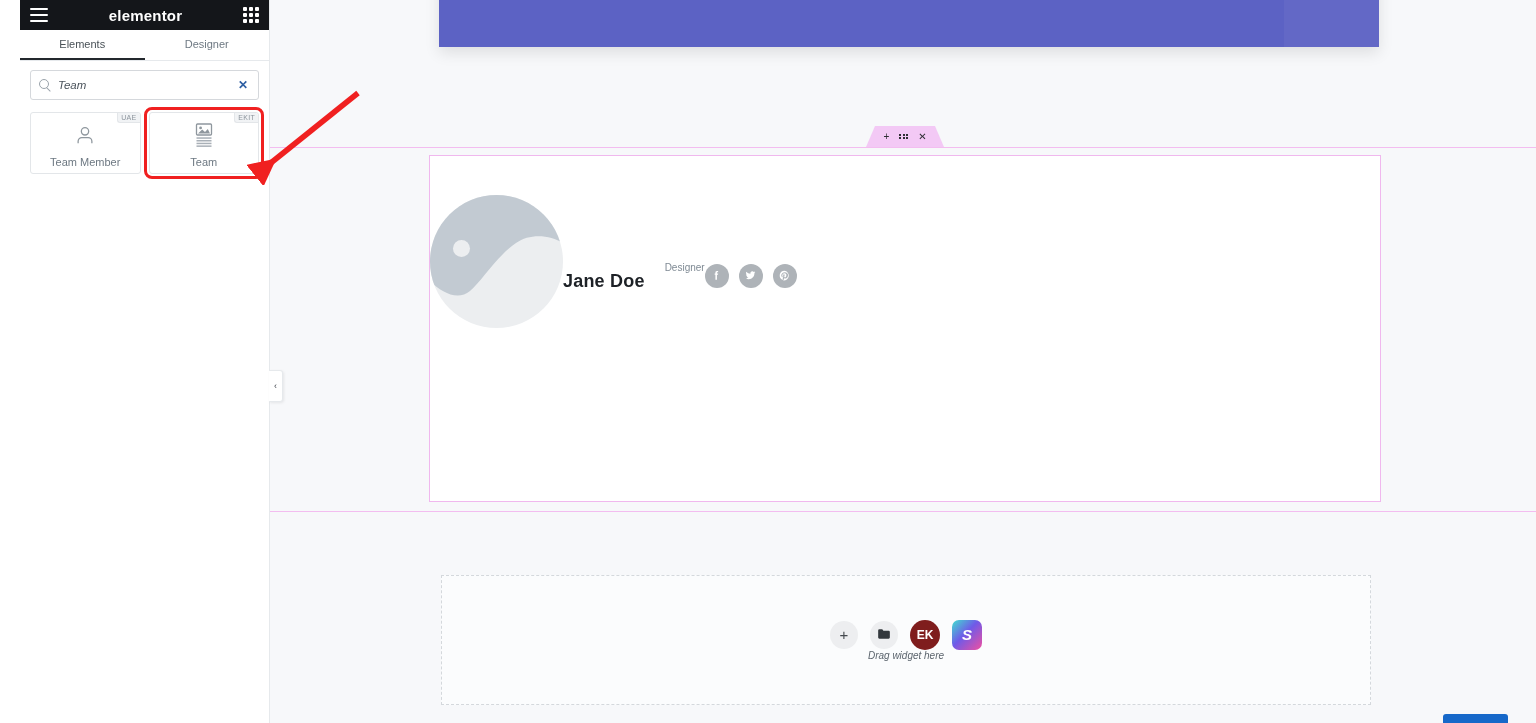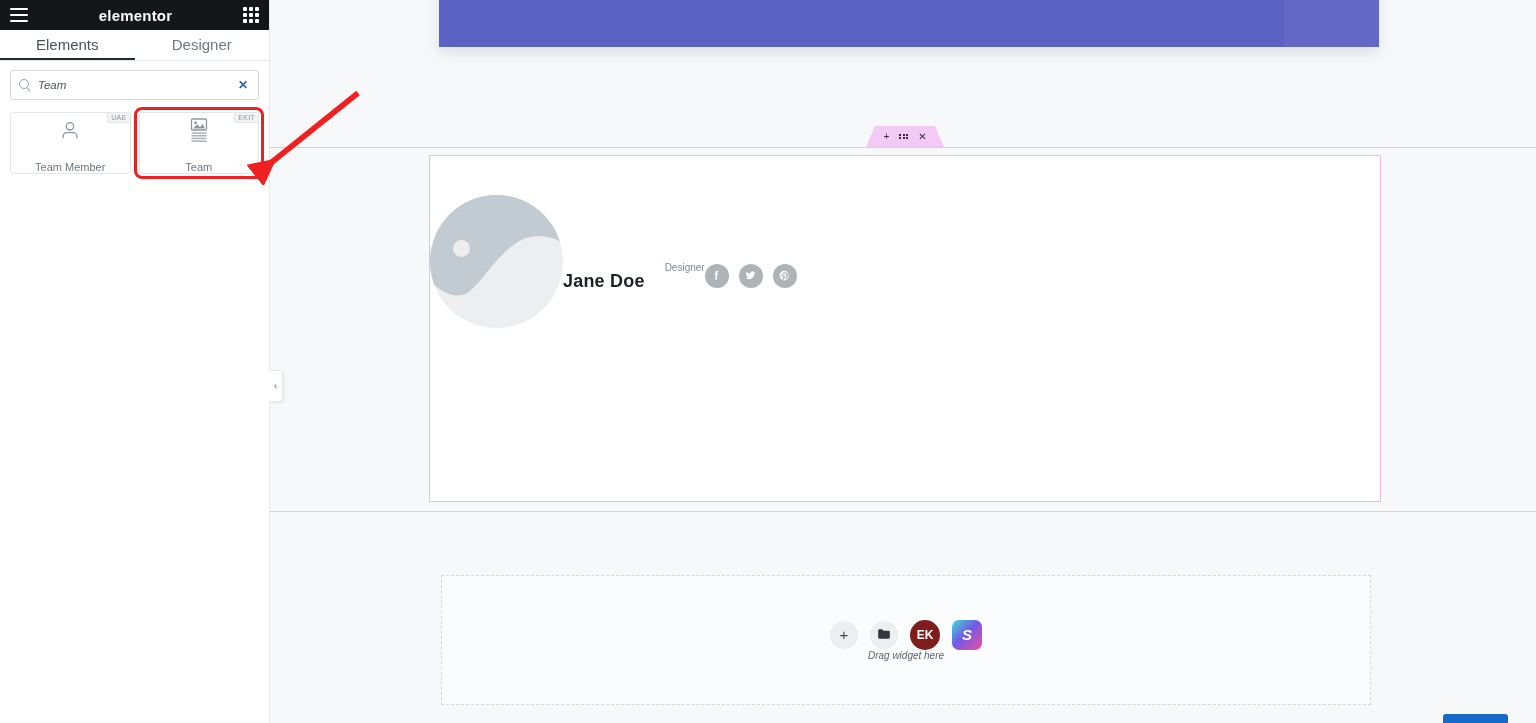--- a/index.html
+++ b/index.html
@@ -10,21 +10,21 @@
     background: #f7f8fa;
   }
   #app { position: relative; width: 1536px; height: 723px; display: flex; }
 
   
   #panel {
     width: 270px; height: 723px;
     background: #ffffff;
     border-right: 1px solid #e6e9ec;
     position: relative; z-index: 20;
-    display: flex; flex-direction: column;
+    display: flex; flex-direction: column; padding-left: 20px;
   }
   #panel-header {
     height: 30px; background: #14161a;
     display: flex; align-items: center; justify-content: space-between;
     padding: 0 10px; flex: 0 0 30px;
   }
   .hamburger { width: 18px; height: 14px; display: flex; flex-direction: column;
     justify-content: space-between; cursor: pointer; }
   .hamburger i { display: block; height: 2px; background: #fff; border-radius: 1px; }
   .brand {
@@ -35,21 +35,21 @@
     grid-template-columns: repeat(3,1fr); grid-template-rows: repeat(3,1fr);
     gap: 2px; cursor: pointer; }
   .apps-grid b { background: #fff; display: block; border-radius: 1px; }
 
   #panel-tabs {
     height: 31px; display: flex; border-bottom: 1px solid #e6e9ec; flex: 0 0 31px;
     background: #fff;
   }
   .ptab {
     flex: 1; display: flex; align-items: center; justify-content: center;
-    font-size: 15px; color: #6d7882; cursor: pointer;
+    font-size: 11px; color: #6d7882; cursor: pointer;
     border-bottom: 2px solid transparent; height: 100%;
   }
   .ptab.active { color: #495157; border-bottom: 2px solid #23282d; }
 
   #search-wrap { padding: 9px 10px 4px 10px; }
   #search-box {
     height: 30px; border: 1px solid #d5d8dc; border-radius: 3px;
     display: flex; align-items: center; padding: 0 8px; background: #fff;
   }
   .s-icon { width: 12px; height: 12px; flex: 0 0 12px; position: relative; margin-right: 7px; }
@@ -66,21 +66,21 @@
     line-height: 1; padding: 2px 2px;
   }
 
   #widget-grid {
     padding: 8px 10px; display: grid; grid-template-columns: 1fr 1fr; gap: 8px;
     align-content: start;
   }
   .widget {
     position: relative; height: 62px; border: 1px solid #e3e6e9; border-radius: 3px;
     background: #fff; display: flex; flex-direction: column;
-    align-items: center; justify-content: space-between; cursor: pointer;
+    align-items: center; justify-content: center; cursor: pointer;
     padding-top: 4px;
   }
   .widget .badge {
     position: absolute; top: 0; right: 0; font-size: 7px; color: #8c949c;
     background: #f1f3f5; border-left: 1px solid #e3e6e9; border-bottom: 1px solid #e3e6e9;
     padding: 1px 3px; letter-spacing: .3px; border-radius: 0 3px 0 3px;
   }
   .widget .wlabel { font-size: 11px; color: #6d7882; margin-top: 8px; }
   .widget .wicon { height: 26px; display: flex; align-items: center; justify-content: center; }
   .widget.highlighted { outline: 3px solid #f02020; outline-offset: 2px; }

